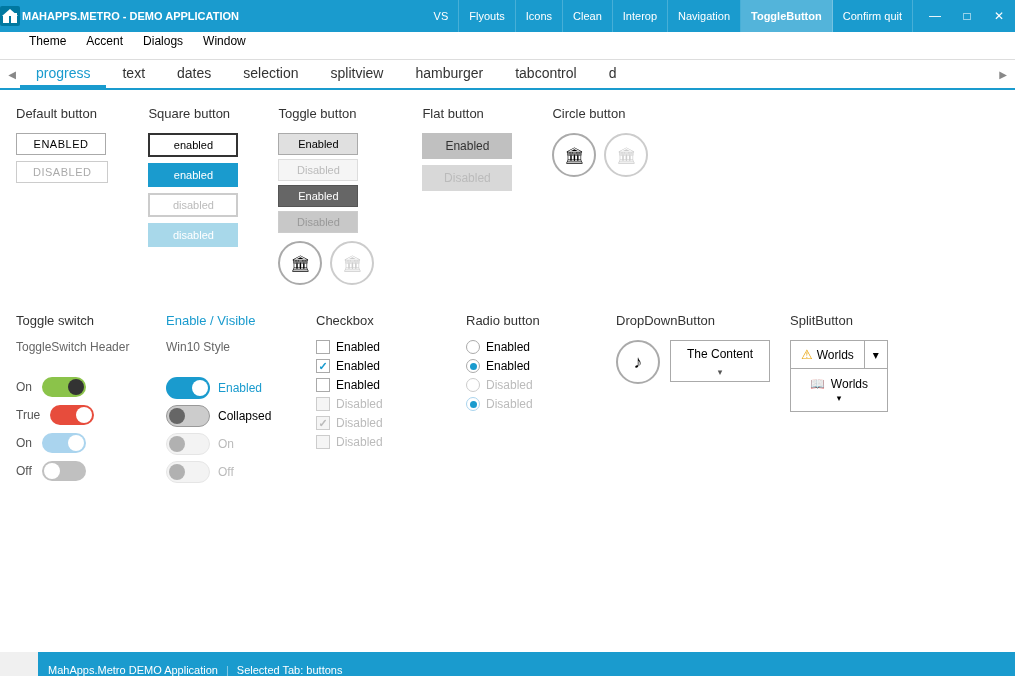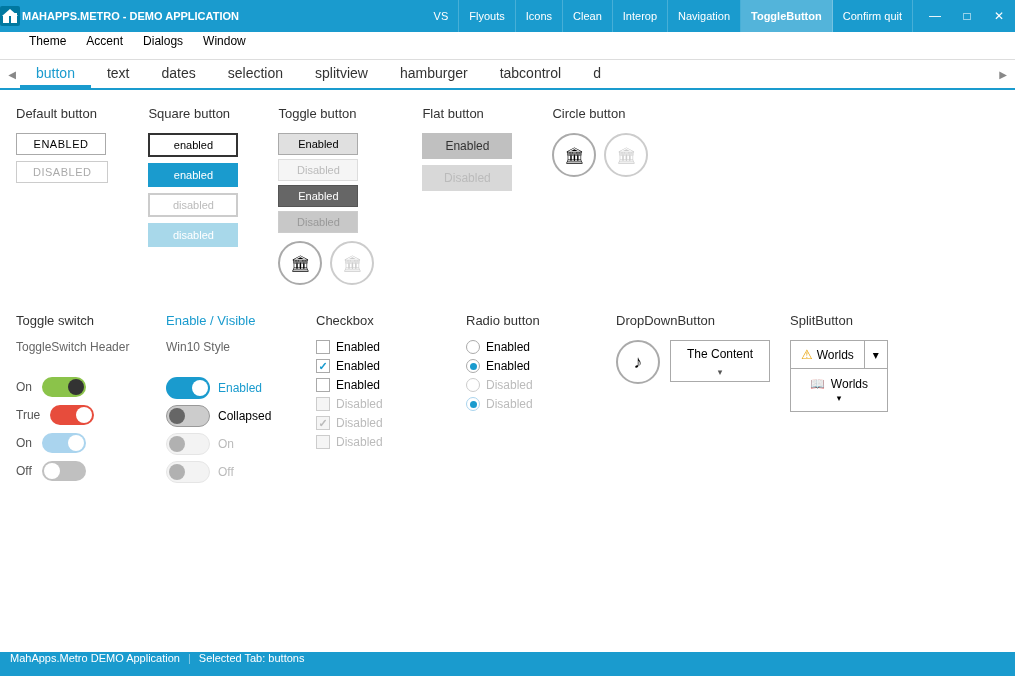--- a/index.html
+++ b/index.html
@@ -234,24 +234,25 @@
       border: 1px solid #aaa; border-top: none; background: white; text-align: center; padding: 8px; font-size: 12px; cursor: pointer;
     }
     .split-chevron { font-size: 9px; display: block; text-align: center; padding-top: 2px; }
 
     
     .statusbar {
       background: #1a9bce;
       color: white;
       height: 24px;
       display: flex;
-      align-items: flex-start;
+      align-items: flex-end;
       padding: 0 10px;
       font-size: 11px;
       gap: 0;
+      margin-left: 38px;
     }
     .statusbar-sep { color: rgba(255,255,255,0.5); margin: 0 8px; }
 
     
     .section2 { min-width: 120px; }
     .ts-header { font-size: 12px; color: #666; margin-bottom: 23px; }
 
     .circle-btn-row { display: flex; align-items: center; margin-top: 8px; }
   </style>
 </head>
@@ -286,21 +287,21 @@
 <div class="menubar">
   <span>Theme</span>
   <span>Accent</span>
   <span>Dialogs</span>
   <span>Window</span>
 </div>
 
 <div class="scrolltabs">
   <div class="scroll-left">◀</div>
   <div class="tab-container">
-    <span class="tab-item active">button</span>
+    <span class="tab-item active">progress</span>
     <span class="tab-item">text</span>
     <span class="tab-item">dates</span>
     <span class="tab-item">selection</span>
     <span class="tab-item">splitview</span>
     <span class="tab-item">hamburger</span>
     <span class="tab-item">tabcontrol</span>
     <span class="tab-item">d</span>
   </div>
   <div class="scroll-right">▶</div>
 </div>

